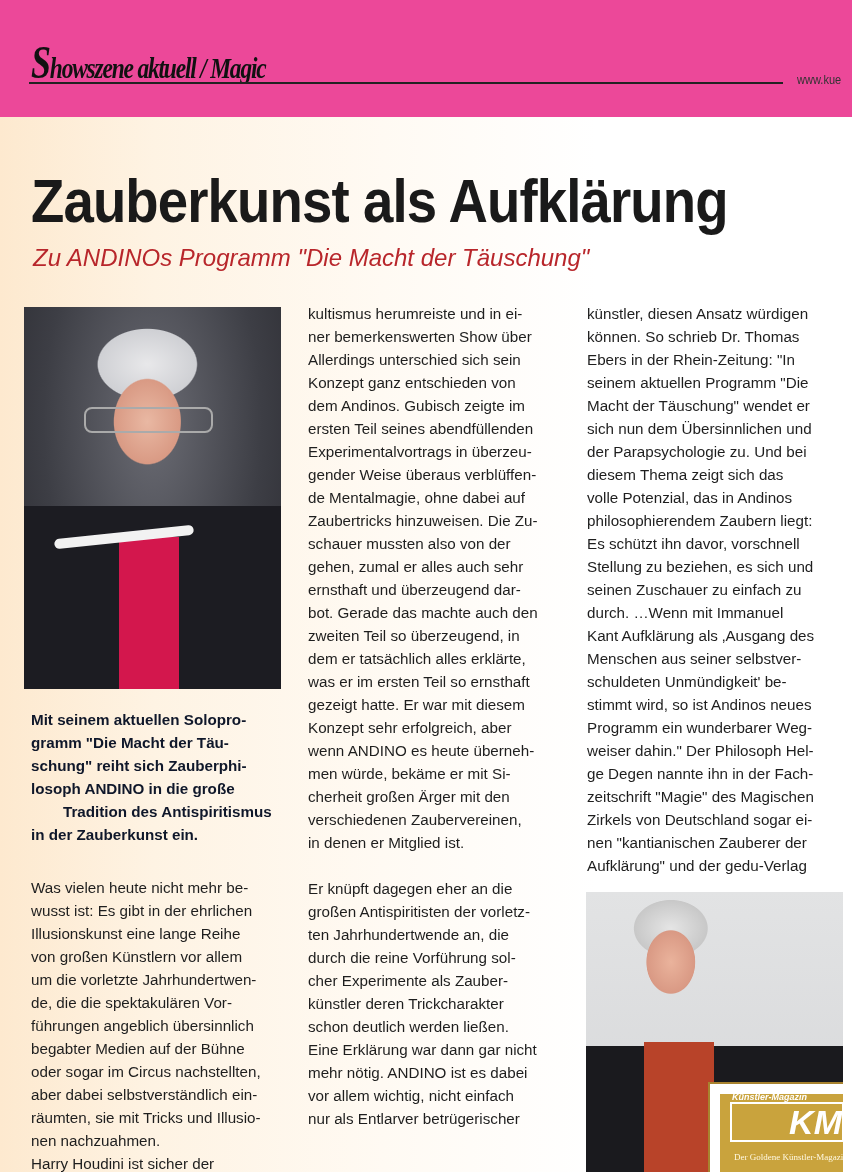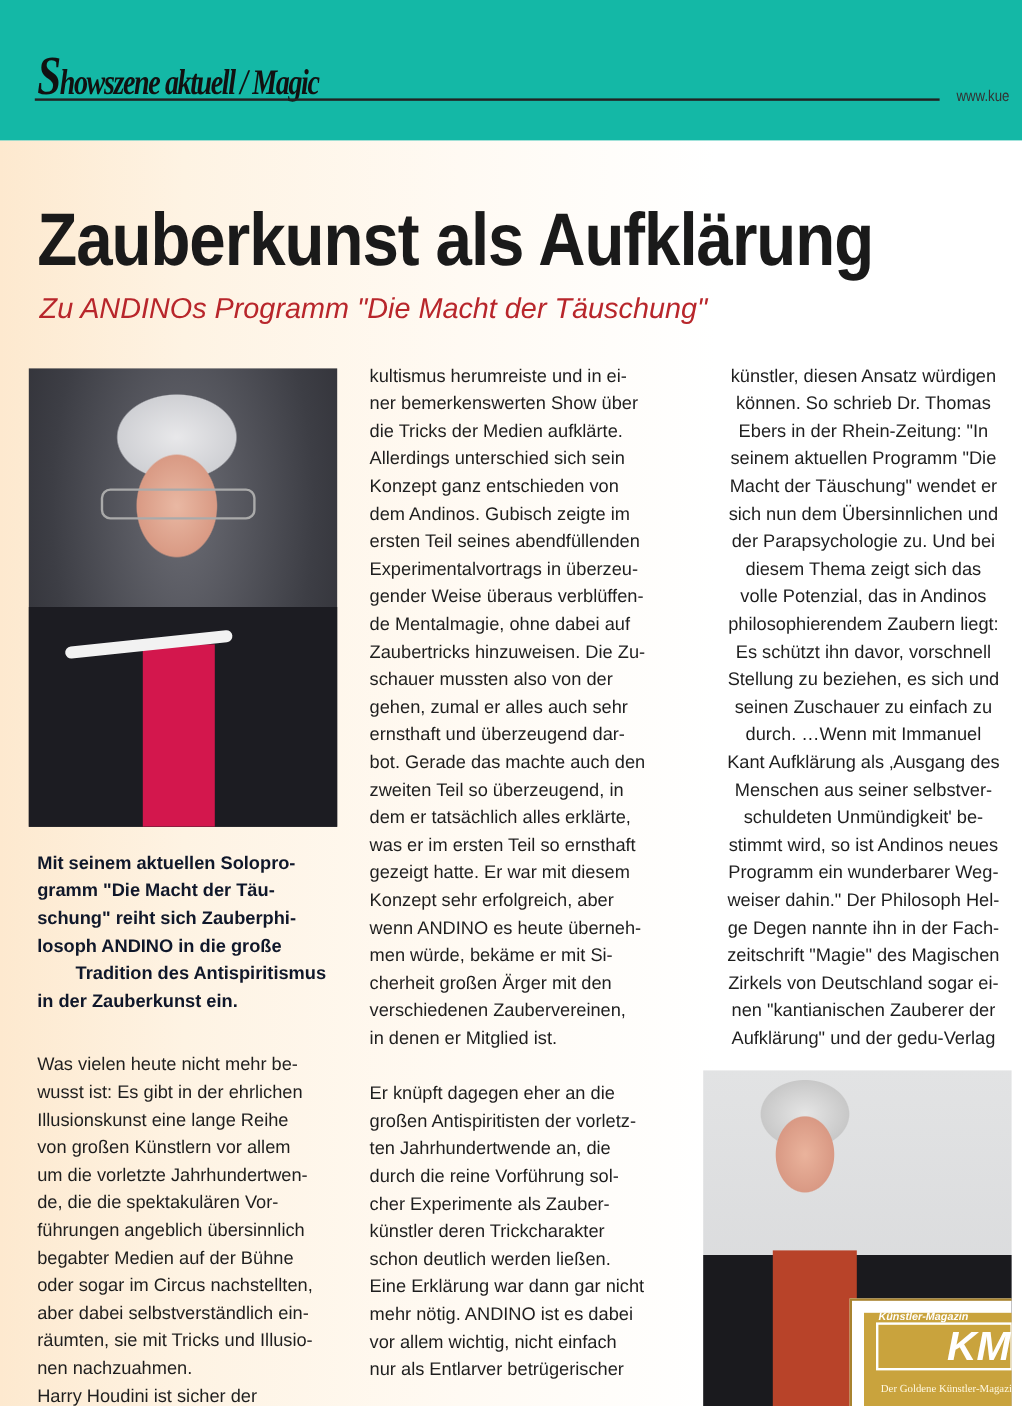--- a/index.html
+++ b/index.html
@@ -6,21 +6,21 @@
   body {
     width:852px; height:1172px; overflow:hidden; position:relative;
     background:#ffffff;
     font-family:"Liberation Sans", sans-serif;
     color:#1e1e1e;
   }
   .page-bg {
     position:absolute; left:0; top:117px; width:852px; height:1055px;
     background:linear-gradient(90deg, #fde9cf 0%, #fef3e3 18%, #fffaf3 45%, #ffffff 70%);
   }
-  .header { position:absolute; left:0; top:0; width:852px; height:117px; background:#14b8a6; }
+  .header { position:absolute; left:0; top:0; width:852px; height:117px; background:#ec4899; }
   .kicker {
     position:absolute; left:31px; top:40px;
     font-family:"Liberation Serif", serif; font-style:italic; font-weight:bold;
     font-size:30px; letter-spacing:-1.5px; color:#111;
     transform:scaleX(0.78); transform-origin:left bottom;
     white-space:nowrap;
   }
   .kicker .cap { font-size:46px; line-height:1; }
   .rule {
     position:absolute; left:29px; top:82px; width:754px; height:2px; background:#222;
@@ -81,21 +81,21 @@
   .lead {
     position:absolute; left:31px; top:708px; width:250px;
     font-weight:bold; font-size:15.2px; line-height:23px; color:#0f172a;
   }
   .col {
     position:absolute; font-size:15.2px; line-height:23px; color:#1e1e1e;
   }
   .col p { margin:0; white-space:pre; }
   .col1 { left:31px; top:876px; width:255px; }
   .col2 { left:308px; top:302px; width:260px; }
-  .col3 { left:587px; top:302px; width:265px;text-align:center; }
+  .col3 { left:587px; top:302px; width:265px; }
   .gap { height:23px; }
 </style>
 </head>
 <body>
 
 <div class="page-bg"></div>
 
 <div class="header">
   <div class="kicker">
     <span class="cap">S</span><span>howszene aktuell  / Magic</span>
@@ -133,21 +133,20 @@
     <p>begabter Medien auf der Bühne</p>
     <p>oder sogar im Circus nachstellten,</p>
     <p>aber dabei selbstverständlich ein-</p>
     <p>räumten, sie mit Tricks und Illusio-</p>
     <p>nen nachzuahmen.</p>
     <p>Harry Houdini ist sicher der</p>
   </div>
 <div class="col col2" id="col2">
     <p>kultismus herumreiste und in ei-</p>
     <p>ner bemerkenswerten Show über</p>
-    <p>die Tricks der Medien aufklärte.</p>
     <p>Allerdings unterschied sich sein</p>
     <p>Konzept ganz entschieden von</p>
     <p>dem Andinos. Gubisch zeigte im</p>
     <p>ersten Teil seines abendfüllenden</p>
     <p>Experimentalvortrags in überzeu-</p>
     <p>gender Weise überaus verblüffen-</p>
     <p>de Mentalmagie, ohne dabei auf</p>
     <p>Zaubertricks hinzuweisen. Die Zu-</p>
     <p>schauer mussten also von der</p>
     <p>gehen, zumal er alles auch sehr</p>

